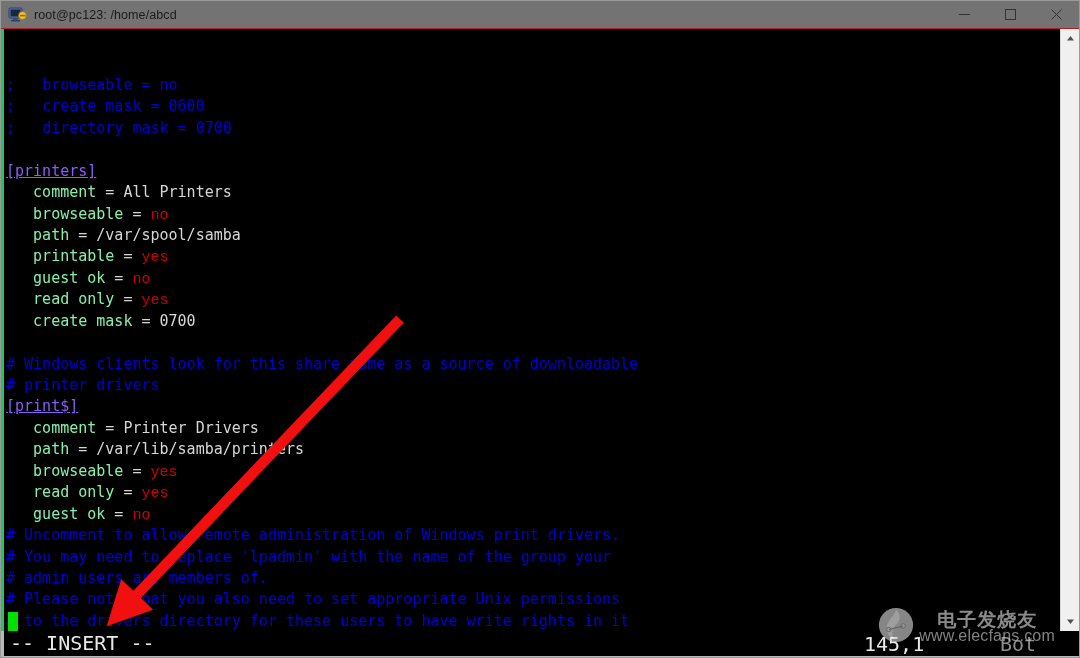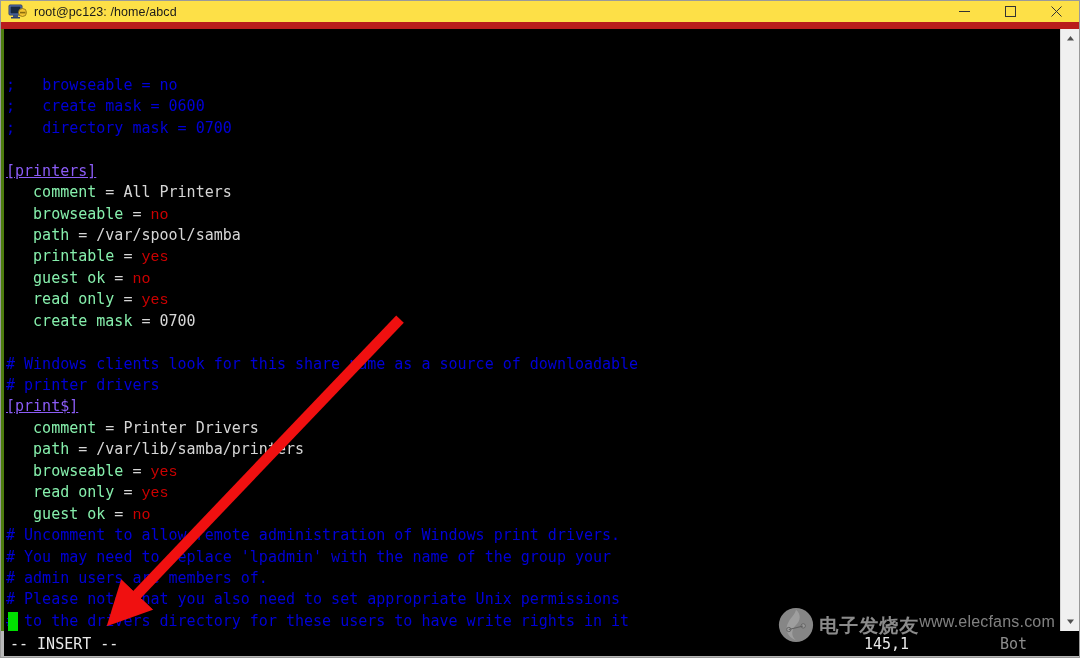--- a/index.html
+++ b/index.html
@@ -16,24 +16,24 @@
     background: #ffffff;
     border: 1px solid #9a9a9a;
     display: flex;
     flex-direction: column;
   }
 
   
   #titlebar {
     height: 28px;
     flex: 0 0 28px;
-    background: #fde047;
+    background: #737373;
     display: flex;
     align-items: center;
-    border-bottom: 7px solid #b91c1c;
+    border-bottom: 1px solid #b91c1c;
     user-select: none;
   }
   #title-icon {
     width: 20px; height: 18px;
     margin-left: 7px; margin-right: 6px;
     position: relative;
     flex: 0 0 20px;
   }
   #title-text {
     font-size: 12.5px;
@@ -53,21 +53,21 @@
     cursor: default;
   }
 
   
   #terminal-wrap {
     flex: 1 1 auto;
     display: flex;
     background: #000000;
     position: relative;
     min-height: 0;
-    border-left: 3px solid #4d7c0f;
+    border-left: 3px solid #22c55e;
   }
   #terminal {
     flex: 1 1 auto;
     background: #000000;
     position: relative;
     overflow: hidden;
     padding: 3px 0 0 2px;
     font-family: "DejaVu Sans Mono", "Liberation Mono", monospace;
     font-size: 15px;
     line-height: 21.45px;
@@ -107,24 +107,24 @@
 
   
   #statusbar {
     flex: 0 0 26px;
     height: 26px;
     background: #000000;
     position: relative;
     border-left: 3px solid #b8b8b8;
     border-bottom: 1px solid #b8b8b8;
     font-family: "DejaVu Sans Mono", "Liberation Mono", monospace;
-    font-size: 15px;
+    font-size: 20px;
     color: #e8e8e8;
     display: flex;
-    align-items: center;
+    align-items: flex-start;
   }
   #status-mode { margin-left: 6px; white-space: pre; }
   #status-pos {
     position: absolute;
     left: 860px;
     top: 50%;
     transform: translateY(-50%);
     white-space: pre;
   }
   #status-bot {
@@ -155,21 +155,21 @@
     align-items: center;
     opacity: 0.62;
     pointer-events: none;
     user-select: none;
   }
   #wm-logo {
     width: 36px; height: 36px;
     flex: 0 0 36px;
     margin-right: 5px;
   }
-  #wm-texts { display: flex; flex-direction: row; }
+  #wm-texts { display: flex; flex-direction: column; align-items: center; }
   #wm-cn {
     font-size: 19px;
     color: #e0e0e0;
     font-family: "DejaVu Sans", sans-serif;
     font-weight: bold;
     letter-spacing: 1px;
     line-height: 20px;
   }
   #wm-url {
     font-size: 16px;

